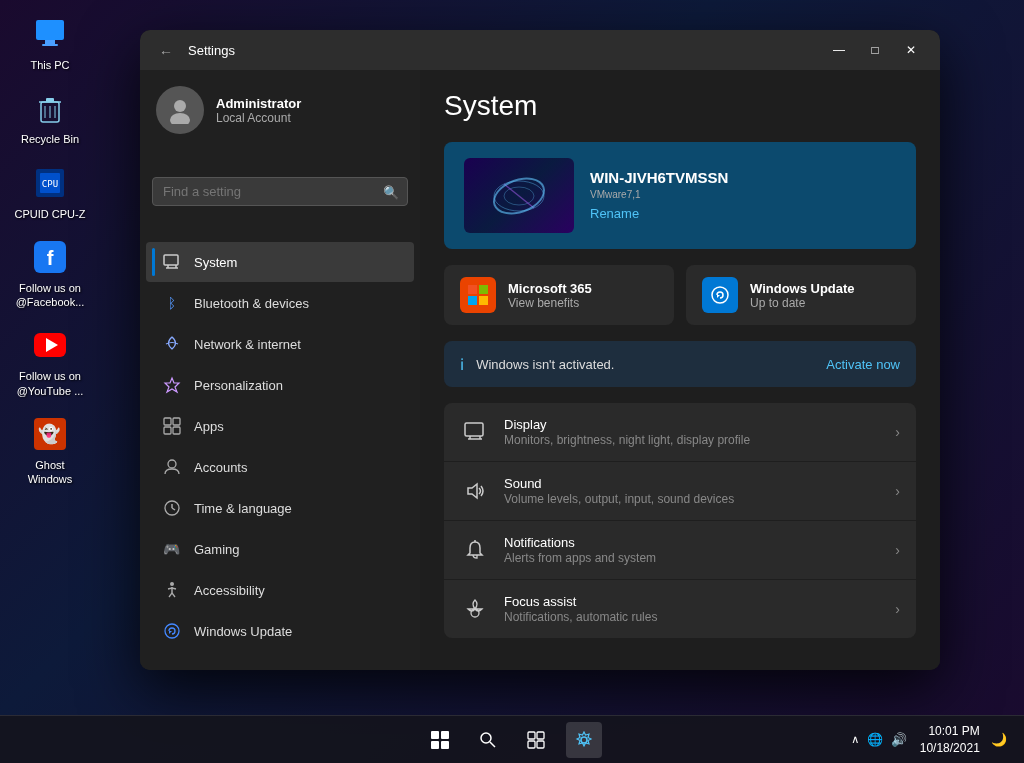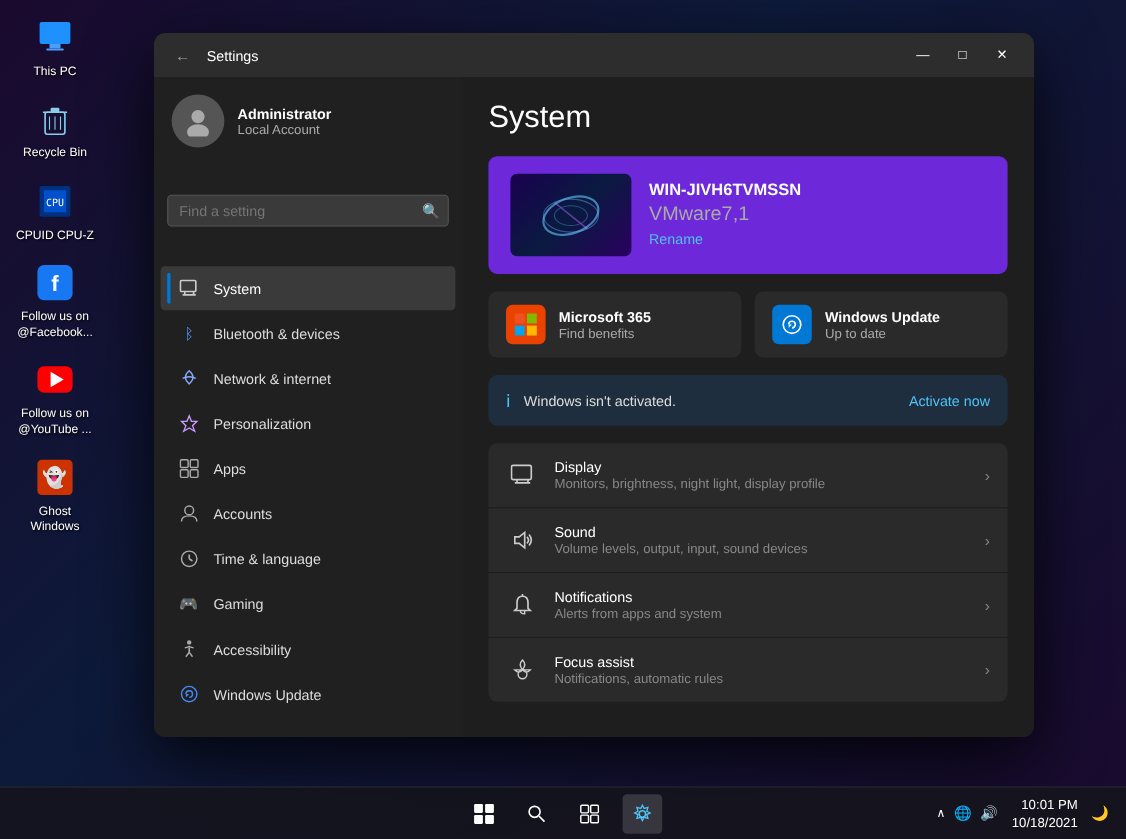--- a/index.html
+++ b/index.html
@@ -286,21 +286,21 @@
 
     .page-title {
       font-size: 28px;
       font-weight: 300;
       color: white;
       margin-bottom: 20px;
     }
 
     
     .device-card {
-      background: #6d28d9;
+      background: #0c4a6e;
       border-radius: 8px;
       padding: 16px 20px;
       display: flex;
       align-items: center;
       gap: 16px;
       margin-bottom: 16px;
     }
     .device-thumbnail {
       width: 110px;
       height: 75px;
@@ -324,21 +324,21 @@
     }
     .device-info { flex: 1; }
     .device-name {
       color: white;
       font-size: 15px;
       font-weight: 600;
       margin-bottom: 3px;
     }
     .device-model {
       color: #aaa;
-      font-size: 18px;
+      font-size: 10px;
       margin-bottom: 4px;
     }
     .device-rename {
       color: #4fc3f7;
       font-size: 13px;
       cursor: pointer;
       text-decoration: none;
     }
 
     
@@ -692,21 +692,21 @@
           <div class="quick-icon ms365" style="color:white;font-size:14px;font-weight:bold;font-family:Arial;">
             <svg width="22" height="22" viewBox="0 0 22 22">
               <rect x="1" y="1" width="9" height="9" fill="#f25022"></rect>
               <rect x="12" y="1" width="9" height="9" fill="#7fba00"></rect>
               <rect x="1" y="12" width="9" height="9" fill="#00a4ef"></rect>
               <rect x="12" y="12" width="9" height="9" fill="#ffb900"></rect>
             </svg>
           </div>
           <div class="quick-info">
             <div class="quick-title">Microsoft 365</div>
-            <div class="quick-sub">Find benefits</div>
+            <div class="quick-sub">View benefits</div>
           </div>
         </div>
 
         <div class="quick-card">
           <div class="quick-icon winupdate">
             <svg width="20" height="20" viewBox="0 0 20 20">
               <circle cx="10" cy="10" r="8" fill="none" stroke="white" stroke-width="1.5"></circle>
               <path d="M7 10 A3 3 0 1 1 10 13" fill="none" stroke="white" stroke-width="1.5"></path>
               <polyline points="7,13 7,10 10,10" fill="white"></polyline>
             </svg>

